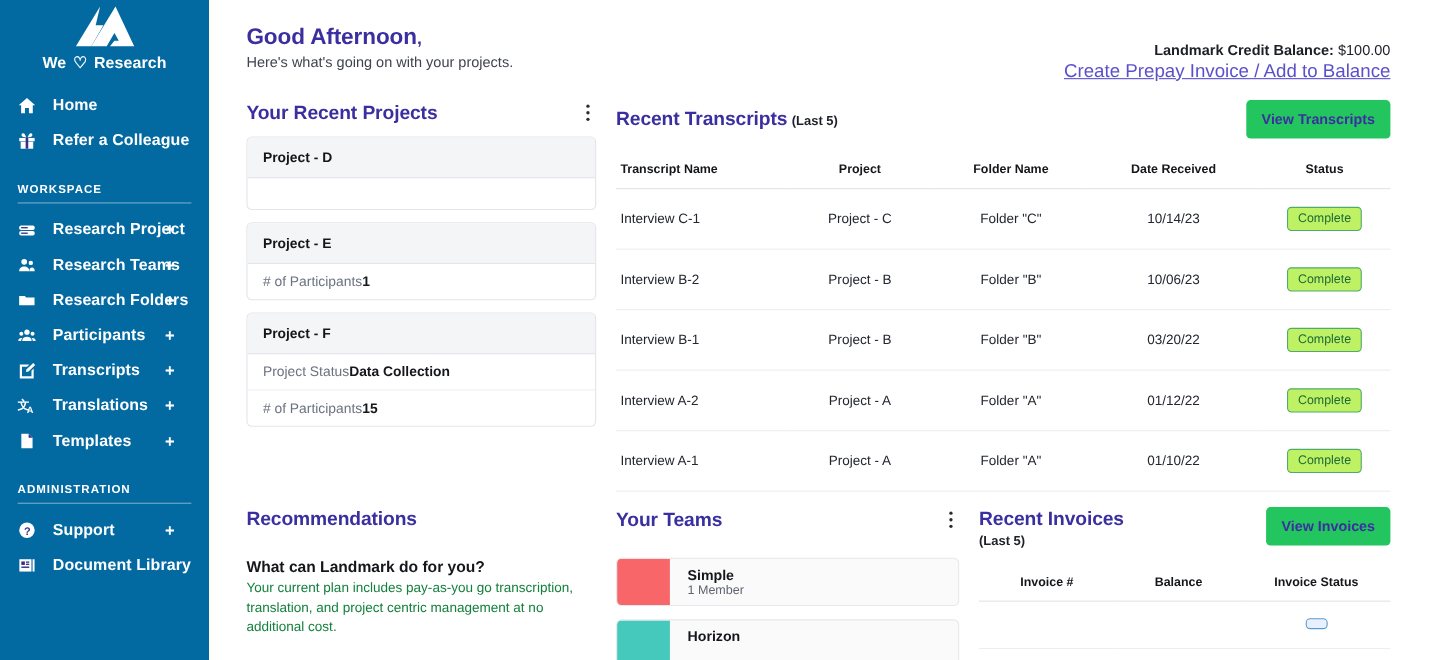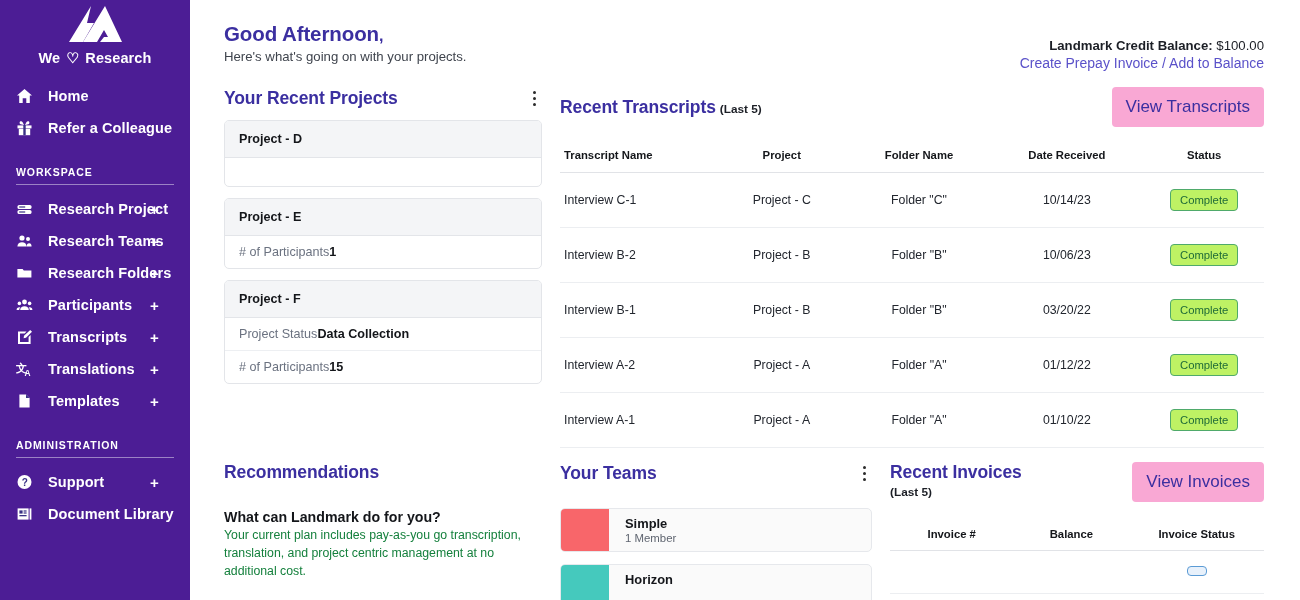--- a/index.html
+++ b/index.html
@@ -8,21 +8,21 @@
     overflow: hidden;
     background: #ffffff;
     font-family: "Liberation Sans", sans-serif;
     -webkit-font-smoothing: antialiased;
   }
   .app { display: flex; width: 1300px; height: 600px; }
 
   
   .sidebar {
     width: 190px; min-width: 190px; height: 600px;
-    background: #4c1d95;
+    background: #0369a1;
     color: #ffffff;
     position: relative;
     overflow: hidden;
   }
   .logo-wrap { padding: 4px 0 6px 0; display: flex; justify-content: center; }
   .logo-mark { width: 62px; height: 40px; display:block; }
   .brand-line {
     text-align: center;
     font-size: 14.5px;
     font-weight: 700;
@@ -72,22 +72,22 @@
   .greet-title {
     color: #3b2fa0; font-size: 20.5px; font-weight: 700; letter-spacing: -.1px;
   }
   .greet-comma { color:#3b2fa0; font-weight:700; }
   .greet-sub { color: #3f444d; font-size: 13.2px; margin-top: 3px; }
   .credit-wrap { text-align: right; padding-top: 16px; }
   .credit-line { font-size: 13.2px; color: #1c1f26; }
   .credit-line b { font-weight: 700; }
   .credit-link {
     display: block; margin-top: 2px;
-    font-size: 14px; color: #5a51c9;
-    cursor: pointer;
+    font-size: 17px; color: #5a51c9;
+    text-decoration: underline; cursor: pointer;
   }
 
   
   .row1 { display: flex; margin-top: 16px; }
   .col-projects { width: 318px; min-width: 318px; }
   .col-transcripts { flex: 1; padding-left: 18px; }
 
   .sec-title {
     color: #3b2fa0; font-size: 17.5px; font-weight: 700;
     letter-spacing: -.1px; display: inline;
@@ -111,23 +111,23 @@
   .proj-row {
     display: flex; justify-content: flex-start; align-items: center;
     padding: 9px 14px; font-size: 12.6px;
   }
   .proj-row + .proj-row { border-top: 1px solid #edeff2; }
   .proj-row .k { color: #6b7280; }
   .proj-row .v { color: #14161a; font-weight: 700; }
   .proj-empty { height: 28px; }
 
   .btn-light {
-    background: #f9a8d4; color: #3b2fa0;
+    background: #22c55e; color: #3b2fa0;
     border: none; border-radius: 4px;
-    font-size: 17px; font-weight: 400;
+    font-size: 13px; font-weight: 700;
     padding: 10px 14px; cursor: pointer;
     font-family: "Liberation Sans", sans-serif;
     white-space: nowrap;
   }
 
   table.tbl { width: 100%; border-collapse: collapse; margin-top: 16px; }
   table.tbl th {
     font-size: 11.3px; font-weight: 700; color: #14161a;
     padding: 6px 4px 11px 4px;
     border-bottom: 1px solid #e1e3e7;

